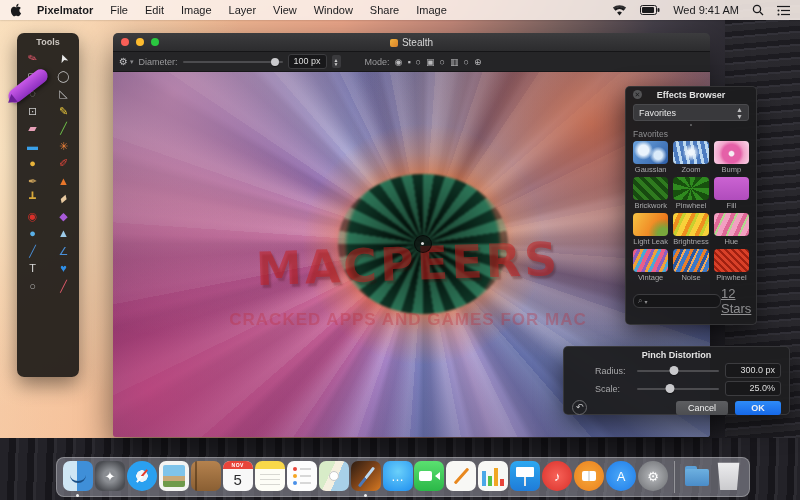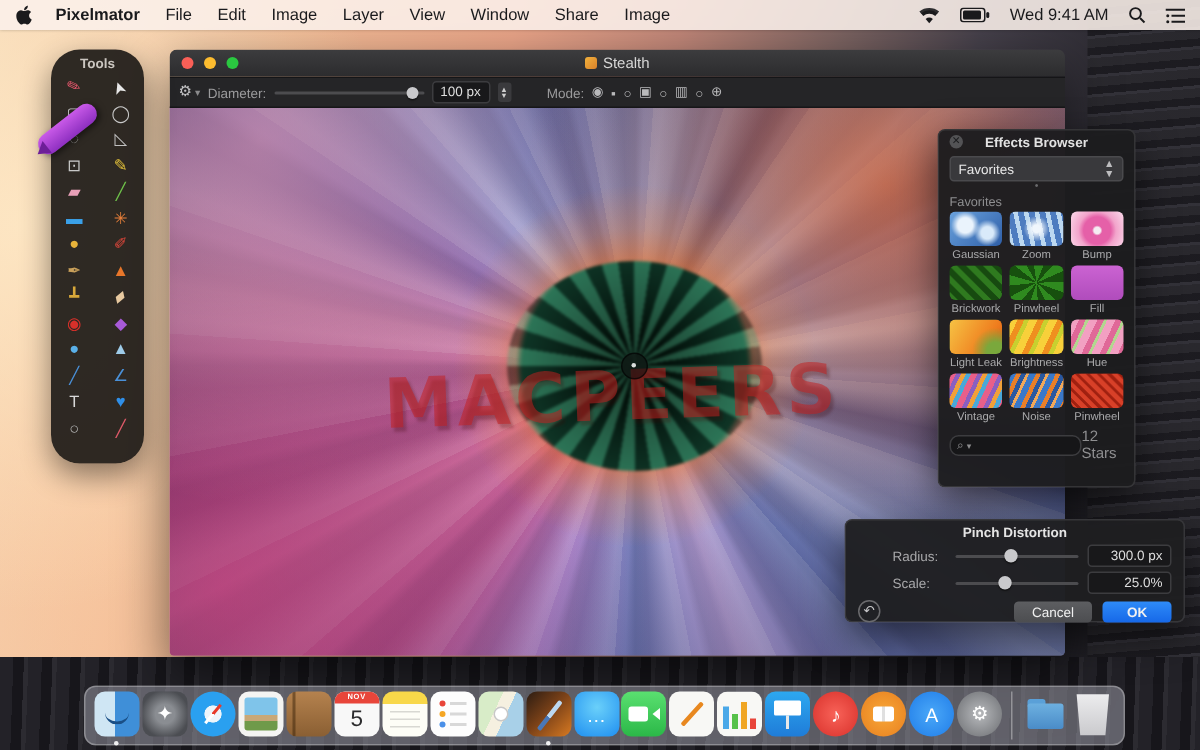--- a/index.html
+++ b/index.html
@@ -18,21 +18,21 @@
   #menubar{position:absolute;left:0;top:0;right:0;height:20px;background:rgba(250,240,234,.88);
     display:flex;align-items:center;padding:0 10px;font-size:11px;color:#1a1a1c;z-index:50;
     box-shadow:0 0 2px rgba(0,0,0,.25);}
   #menubar .apple{width:13px;height:15px;margin-right:14px;display:flex;align-items:center;}
   #menubar .mi{margin-right:17px;white-space:nowrap;}
   #menubar .mi.app{font-weight:bold;}
   #menubar .spacer{flex:1;}
   #menubar .st{display:flex;align-items:center;margin-left:13px;color:#1a1a1c;}
   #menubar .time{font-size:11px;margin-left:13px;}
   
-  #tools{position:absolute;left:34px;top:33px;width:62px;height:276px;border-radius:19px;
+  #tools{position:absolute;left:17px;top:33px;width:62px;height:344px;border-radius:7px;
     background:rgba(30,27,24,.93);box-shadow:0 8px 20px rgba(0,0,0,.45);z-index:30;}
   #tools .ttl{text-align:center;font-size:9px;color:#cbc6c0;padding-top:4px;font-weight:bold;}
   #tools .grid{display:grid;grid-template-columns:1fr 1fr;margin-top:3px;}
   .tool-cell{height:17.5px;display:flex;align-items:center;justify-content:center;}
   .tool-glyph{font-size:11px;line-height:1;display:inline-block;}
   #marker{position:absolute;left:-12px;top:46px;width:46px;height:14px;border-radius:7px;
     background:linear-gradient(180deg,#c95ae8,#8d2fc0);transform:rotate(-38deg);z-index:5;
     box-shadow:1px 2px 4px rgba(0,0,0,.5);}
   #marker:after{content:"";position:absolute;left:-8px;top:3px;border:5px solid transparent;
     border-right:8px solid #6d1f98;}
@@ -112,21 +112,21 @@
   .fx-fill{background:linear-gradient(180deg,#cb63d2,#b04cbc);}
   .fx-lightleak{background:radial-gradient(circle at 88% 92%,#7aa83c 0 16%,transparent 42%),linear-gradient(120deg,#f6c344,#ef7d1e 70%,#d85a14);}
   .fx-brightness{background:repeating-linear-gradient(115deg,#f8d03a 0 5px,#ef8f1f 5px 9px,#c8d02f 9px 12px);}
   .fx-hue{background:repeating-linear-gradient(115deg,#f2a0c2 0 5px,#e06898 5px 9px,#b3d68f 9px 11px);}
   .fx-vintage{background:repeating-linear-gradient(115deg,#e85f8a 0 4px,#8a5fc0 4px 7px,#f0a03a 7px 10px,#4aa8d8 10px 13px);}
   .fx-noise{background:repeating-linear-gradient(115deg,#3a78c8 0 4px,#e87f2a 4px 7px,#2a58a0 7px 10px,#f0a85a 10px 12px);}
   .fx-sharpen{background:repeating-linear-gradient(45deg,#d84028 0 3px,#a02010 3px 5px),#c03018;}
   #fx-footer{display:flex;align-items:center;margin-top:4px;}
   #fx-search{flex:0 0 78px;height:12px;background:#161618;border:1px solid #3c3c3f;border-radius:6px;
     display:flex;align-items:center;padding:0 4px;color:#8d8d8f;font-size:8px;gap:2px;}
-  #fx-count{margin-left:auto;font-size:10px;color:#8f8f91;}
+  #fx-count{margin-left:auto;font-size:13px;color:#8f8f91;text-decoration:underline;}
   
   #pinch{position:absolute;left:563px;top:346px;width:227px;height:69px;border-radius:5px;
     background:rgba(30,30,32,.96);box-shadow:0 10px 26px rgba(0,0,0,.55);z-index:45;
     border:1px solid rgba(72,72,75,.6);box-sizing:border-box;padding:3px 8px;}
   #pinch .ttl{text-align:center;font-size:9px;font-weight:bold;color:#e4e4e4;}
   .prow{display:flex;align-items:center;margin-top:3px;gap:6px;font-size:9px;color:#a8a8aa;}
   .prow .lbl{width:36px;text-align:left;padding-left:23px;}
   .prow .slider{flex:1;}
   .prow .valbox{width:44px;text-align:right;}
   #pinch .btnrow{display:flex;align-items:center;margin-top:4px;}
@@ -294,20 +294,21 @@
     <span class="mode-ic">○</span>
     <span class="mode-ic">▣</span>
     <span class="mode-ic">○</span>
     <span class="mode-ic">▥</span>
     <span class="mode-ic">○</span>
     <span class="mode-ic">⊕</span>
   </div>
   <div id="canvas">
     <div id="flower-center"></div>
     <div id="wm1">MACPEERS</div>
+    <div id="wm2">CRACKED APPS AND GAMES FOR MAC</div>
     <div id="brush-cursor"></div>
   </div>
 </div>
 
 <div id="tools">
   <div class="ttl">Tools</div>
   <div class="grid">
       <div class="tool-cell">
         <span class="tool-glyph" style="color: rgb(224, 86, 106); transform: rotate(-20deg);">✎</span>
       </div>

